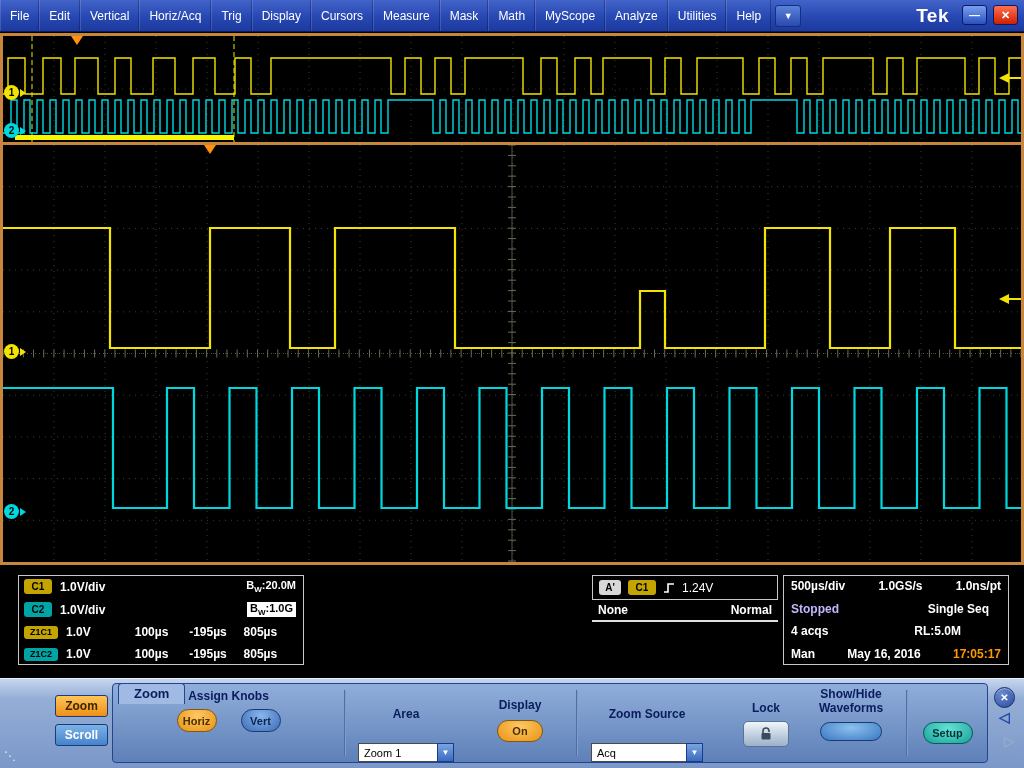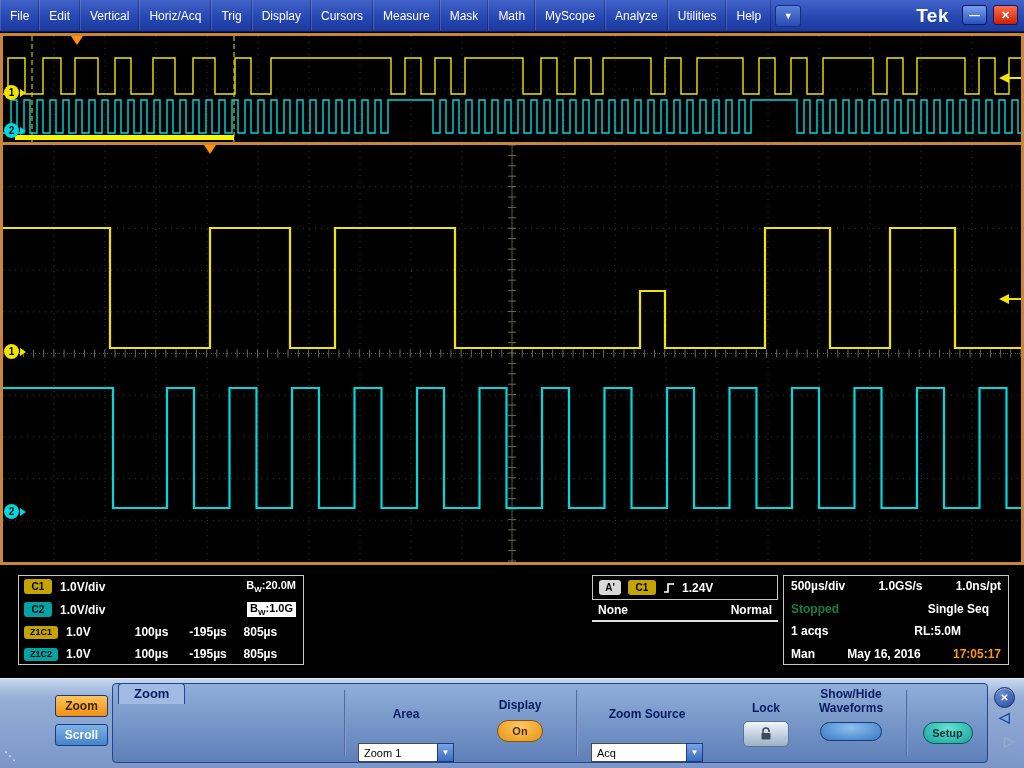--- a/index.html
+++ b/index.html
@@ -41,28 +41,28 @@
   .badge.big{min-width:28px;height:15px;font-size:10px;padding:0 2px}
   .badge.small{min-width:34px;height:13px;font-size:9px;padding:0 2px}
   .badge.seq{background:#d8d8d8;min-width:22px;height:15px;font-size:10px;padding:0 2px}
   .lrow .scale{margin-left:8px;width:72px}
   .lrow .col{width:57px}
   .bw{margin-left:auto;margin-right:2px;font-size:11px}
   .bw sub{font-size:8px}
   .bw.boxed{background:#fff;color:#000;padding:0 3px}
   .tbox{position:absolute;left:592px;top:10px;width:186px}
   .tbox-top{border:1px solid #c8c8c8;height:25px;display:flex;align-items:center;gap:7px;padding:0 6px}
-  .level{font-weight:bold;font-size:12px}
+  .level{font-weight:normal;font-size:12px}
   .tbox-bottom{display:flex;justify-content:space-between;padding:3px 6px 3px;border-bottom:2px solid #e0e0e0;
     font-weight:bold;font-size:12px}
   .rbox{position:absolute;left:783px;top:10px;width:226px;height:90px;border:1px solid #c8c8c8;
     padding:3px 7px;display:flex;flex-direction:column;justify-content:space-between;font-size:12px;font-weight:bold}
   .rrow{display:flex;align-items:flex-end}
   .rrow.sb{justify-content:space-between}
-  .stopped{color:#15803d;width:96px}
+  .stopped{color:#c4b5fd;width:96px}
   .acqs{width:96px}
   .rl{margin-right:40px;margin-left:auto}
   .mode{margin-right:12px;margin-left:auto}
   .time{color:#ff9900}
   
   .bottom-panel{position:absolute;top:678px;left:0;width:1024px;height:90px;
     background:linear-gradient(180deg,#c6d6ee,#94aed6 22%,#7b97c8);border-top:1px solid #e6eefa}
   .side-tabs{position:absolute;left:55px;top:16px;width:53px;display:flex;flex-direction:column;gap:7px;z-index:3}
   .side-tab{height:22px;border-radius:3px;display:flex;align-items:center;justify-content:center;
     font-size:12px;font-weight:bold;border:1px solid #1a3a7a}
@@ -400,21 +400,21 @@
     <div class="rrow sb">
       <span>500µs/div</span>
       <span>1.0GS/s</span>
       <span>1.0ns/pt</span>
     </div>
     <div class="rrow">
       <span class="stopped">Stopped</span>
       <span class="mode">Single Seq</span>
     </div>
     <div class="rrow">
-      <span class="acqs">1 acqs</span>
+      <span class="acqs">4 acqs</span>
       <span class="rl">RL:5.0M</span>
     </div>
     <div class="rrow sb">
       <span>Man</span>
       <span>May 16, 2016</span>
       <span class="time">17:05:17</span>
     </div>
   </div>
 </div>
 
@@ -423,20 +423,27 @@
     <div class="side-tab active">Zoom</div>
     <div class="side-tab inactive">Scroll</div>
   </div>
 
   <div class="panel-main">
     <div class="panel-title">Zoom</div>
     <div class="sep sep1"></div>
     <div class="sep sep2"></div>
     <div class="sep sep3"></div>
 
+    <div class="group g-knobs">
+      <div>Assign Knobs</div>
+      <div class="knob-row">
+        <div class="btn-oval btn-horiz">Horiz</div>
+        <div class="btn-oval btn-vert">Vert</div>
+      </div>
+    </div>
 
     <div class="group g-area">
       <div>Area</div>
       <div class="dd">
         <span class="dd-val">Zoom 1</span>
         <span class="dd-btn">▼</span>
       </div>
     </div>
 
     <div class="group g-display">

